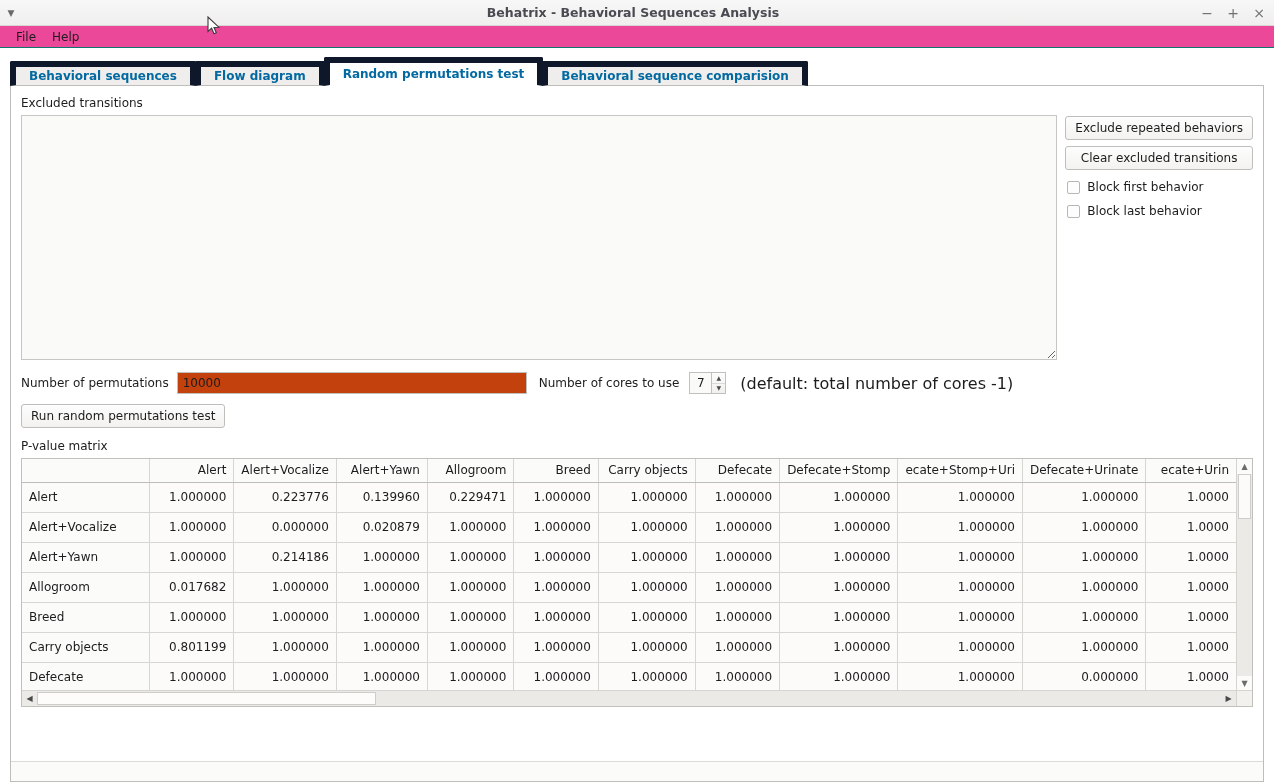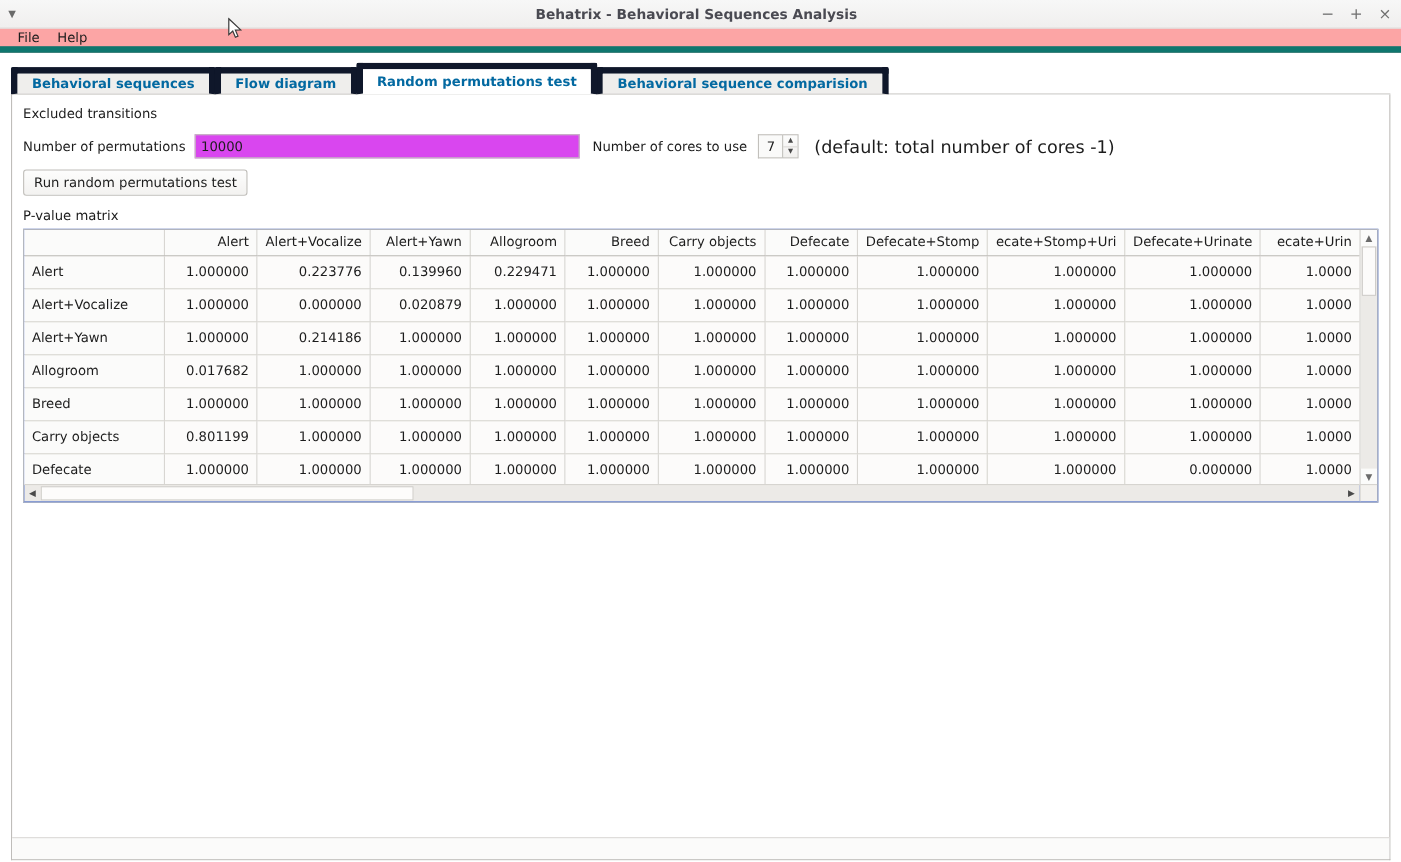--- a/index.html
+++ b/index.html
@@ -35,21 +35,21 @@
   }
   .tb-btn {
     width: 18px; height: 18px; display: flex; align-items: center;
     justify-content: center; color: #707070; font-size: 14px;
     line-height: 1; cursor: default;
   }
 
   
   .menubar {
     height: 22px; display: flex; align-items: center;
-    background: #fca5a5; border-bottom: 6px solid #0f766e;
+    background: #ec4899; border-bottom: 1px solid #0f766e;
     padding-left: 8px;
   }
   .menuitem {
     padding: 2px 8px; font-size: 12px; color: #1c1c1c;
   }
 
   
   .cursor { position: absolute; left: 207px; top: 16px; z-index: 50; }
 
   
@@ -112,21 +112,21 @@
   }
   .chk-label { font-size: 12px; }
 
   
   .perm-row {
     display: flex; align-items: center; margin-top: 12px; gap: 8px;
   }
   .fld-label { font-size: 12px; white-space: nowrap; }
   .text-input {
     width: 350px; height: 22px;
-    background: #d946ef; border: 1px solid #c2c0bc;
+    background: #c2410c; border: 1px solid #c2c0bc;
     font-size: 12px; font-family: inherit; color: #1c1c1c;
     padding: 0 5px;
   }
   .spin-wrap { display: flex; height: 22px; margin-left: 2px; }
   .spin-input {
     width: 22px; height: 22px; background: #fafaf9;
     border: 1px solid #c2c0bc; border-right: none;
     font-size: 12px; font-family: inherit; text-align: center; color: #1c1c1c;
     padding: 0;
   }
@@ -249,20 +249,35 @@
   <div class="tab">Behavioral sequences</div>
   <div class="tab">Flow diagram</div>
   <div class="tab active">Random permutations test</div>
   <div class="tab">Behavioral sequence comparision</div>
 </div>
 
 <div class="panel">
 
   <div class="sect-label">Excluded transitions</div>
 
+  <div class="excl-row">
+    <textarea class="excl-box" style=""></textarea>
+    <div class="excl-side">
+      <button class="btn">Exclude repeated behaviors</button>
+      <button class="btn">Clear excluded transitions</button>
+      <div class="chk-row">
+        <div class="chk"></div>
+        <div class="chk-label">Block first behavior</div>
+      </div>
+      <div class="chk-row">
+        <div class="chk"></div>
+        <div class="chk-label">Block last behavior</div>
+      </div>
+    </div>
+  </div>
 
   <div class="perm-row">
     <span class="fld-label">Number of permutations</span>
     <input class="text-input" type="text" value="10000" style="">
     <span class="fld-label" style="margin-left:4px;">Number of cores to use</span>
     <span class="spin-wrap">
       <input class="spin-input" type="text" value="7" style="">
       <span class="spin-btns">
         <span class="spin-up">▲</span>
         <span class="spin-dn">▼</span>

